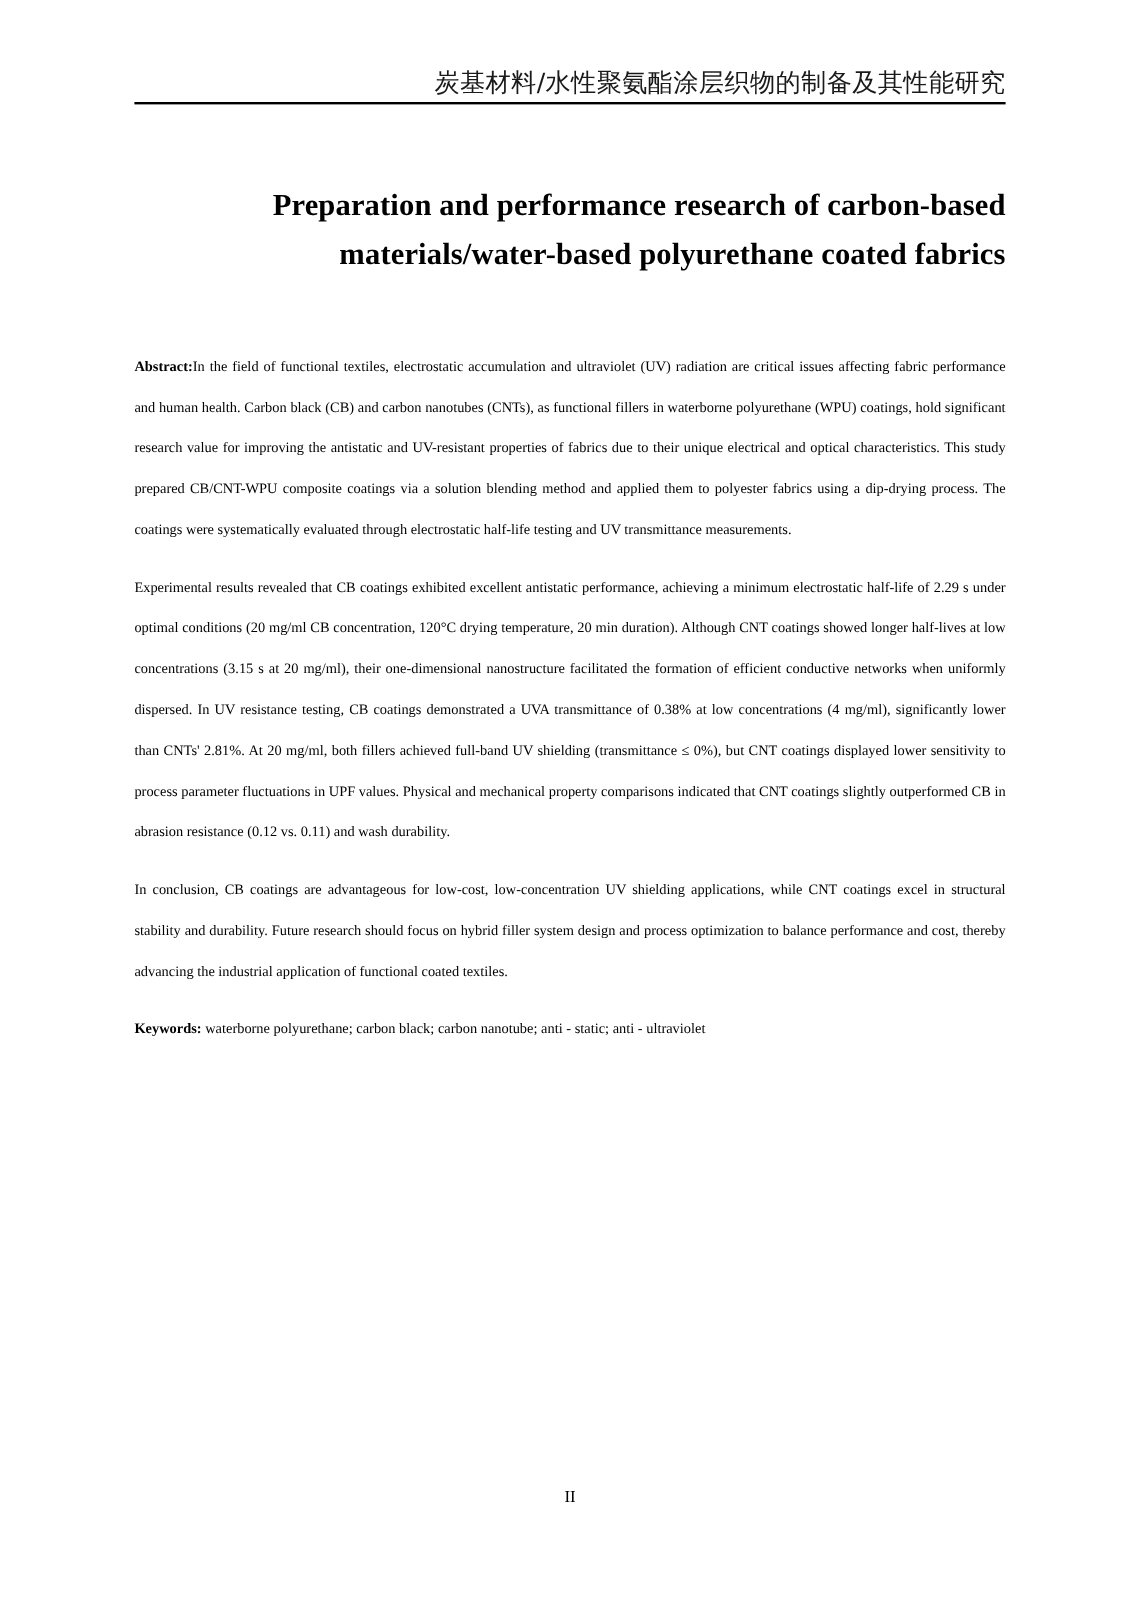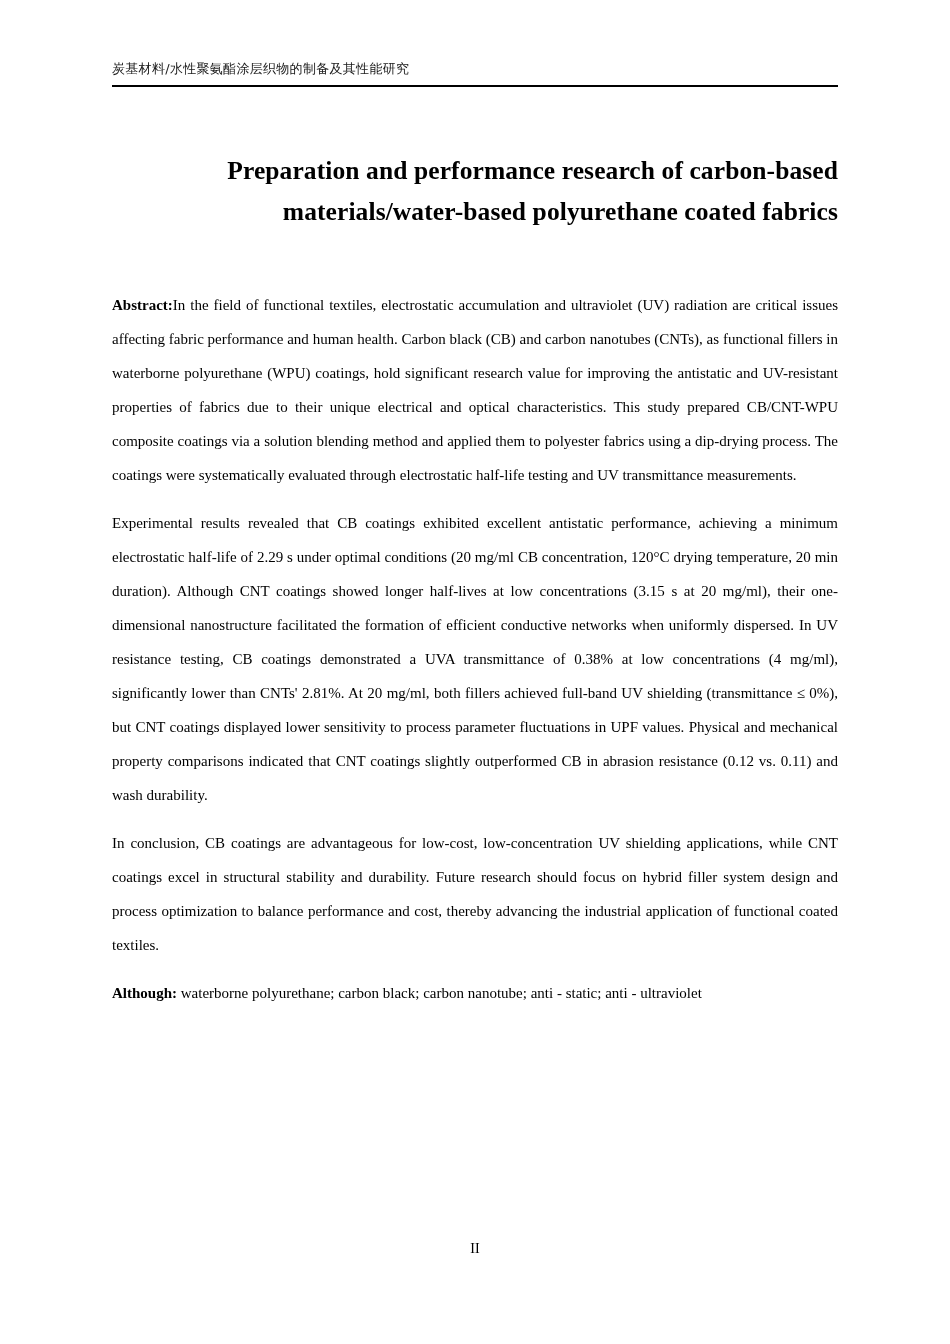--- a/index.html
+++ b/index.html
@@ -24,22 +24,22 @@
   }
 
   
   .page-header {
     position: absolute;
     left: 112px;
     top: 58px;
     width: 726px;
   }
   .page-header-text {
-    text-align: left;
-    font-size: 13px;
+    text-align: right;
+    font-size: 21px;
     line-height: 22px;
     font-family: "DejaVu Sans", "Liberation Sans", sans-serif;
     color: #1a1a1a;
     letter-spacing: 0.3px;
     white-space: nowrap;
   }
   .header-rule {
     margin-top: 5px;
     border: none;
     border-top: 2.4px solid #000000;
@@ -64,21 +64,21 @@
   .body-block {
     position: absolute;
     left: 112px;
     top: 288px;
     width: 726px;
   }
 
   .para {
     text-align: justify;
     text-justify: inter-word;
-    font-size: 15px;
+    font-size: 12px;
     line-height: 34px;
     margin: 0 0 14px 0;
     hyphens: none;
   }
   .para:last-child { margin-bottom: 0; }
 
   .para-keywords {
     margin-top: 14px;
   }
 
@@ -110,19 +110,19 @@
   <h1 class="doc-title">Preparation and performance research of carbon-based materials/water-based polyurethane coated fabrics</h1>
 
   <div class="body-block">
 
     <p class="para"><span class="lead">Abstract:</span><span>In the field of functional textiles, electrostatic accumulation and ultraviolet (UV) radiation are critical issues affecting fabric performance and human health. Carbon black (CB) and carbon nanotubes (CNTs), as functional fillers in waterborne polyurethane (WPU) coatings, hold significant research value for improving the antistatic and UV-resistant properties of fabrics due to their unique electrical and optical characteristics. This study prepared CB/CNT-WPU composite coatings via a solution blending method and applied them to polyester fabrics using a dip-drying process. The coatings were systematically evaluated through electrostatic half-life testing and UV transmittance measurements.</span></p>
 
     <p class="para">Experimental results revealed that CB coatings exhibited excellent antistatic performance, achieving a minimum electrostatic half-life of 2.29 s under optimal conditions (20 mg/ml CB concentration, 120°C drying temperature, 20 min duration). Although CNT coatings showed longer half-lives at low concentrations (3.15 s at 20 mg/ml), their one-dimensional nanostructure facilitated the formation of efficient conductive networks when uniformly dispersed. In UV resistance testing, CB coatings demonstrated a UVA transmittance of 0.38% at low concentrations (4 mg/ml), significantly lower than CNTs' 2.81%. At 20 mg/ml, both fillers achieved full-band UV shielding (transmittance ≤ 0%), but CNT coatings displayed lower sensitivity to process parameter fluctuations in UPF values. Physical and mechanical property comparisons indicated that CNT coatings slightly outperformed CB in abrasion resistance (0.12 vs. 0.11) and wash durability.</p>
 
     <p class="para">In conclusion, CB coatings are advantageous for low-cost, low-concentration UV shielding applications, while CNT coatings excel in structural stability and durability. Future research should focus on hybrid filler system design and process optimization to balance performance and cost, thereby advancing the industrial application of functional coated textiles.</p>
 
-    <p class="para para-keywords"><span class="lead">Although:</span><span> waterborne polyurethane; carbon black; carbon nanotube; anti - static; anti - ultraviolet</span></p>
+    <p class="para para-keywords"><span class="lead">Keywords:</span><span> waterborne polyurethane; carbon black; carbon nanotube; anti - static; anti - ultraviolet</span></p>
 
   </div>
 
   <div class="page-footer">II</div>
 
 </div>
 
 </body></html>

